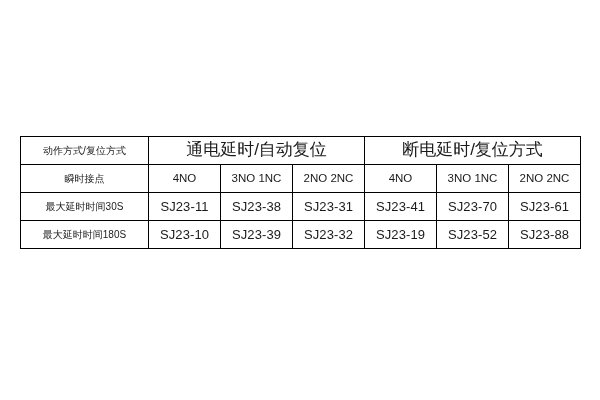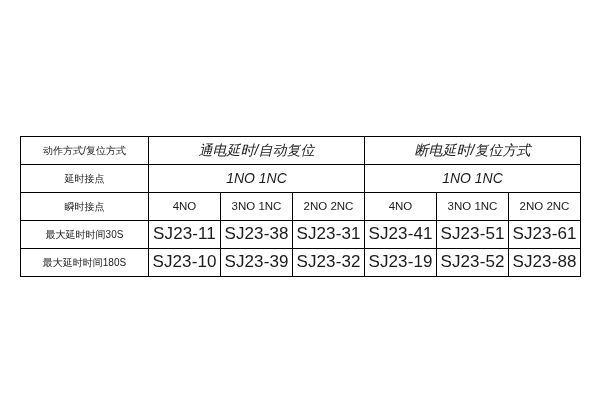--- a/index.html
+++ b/index.html
@@ -39,25 +39,24 @@
     height: 27px;
     padding: 0 2px;
     line-height: 1.2;
     white-space: nowrap;
     font-family: "Liberation Sans", sans-serif;
   }
   table.spec td.label {
     font-size: 10px;
   }
   table.spec td.group {
-    font-size: 14px;
-    font-style: italic;
+    font-size: 17px;
   }
   table.spec td.code {
-    font-size: 17px;
+    font-size: 13px;
     letter-spacing: 0.1px;
   }
   
   col.c0 { width: 128px; }
   col.c1 { width: 72px; }
   col.c2 { width: 72px; }
   col.c3 { width: 72px; }
   col.c4 { width: 72px; }
   col.c5 { width: 72px; }
   col.c6 { width: 72px; }
@@ -77,40 +76,35 @@
           <col class="c5">
           <col class="c6">
       </colgroup>
       <tbody>
         <tr>
           <td class="label">动作方式/复位方式</td>
           <td class="group" colspan="3">通电延时/自动复位</td>
           <td class="group" colspan="3">断电延时/复位方式</td>
         </tr>
         <tr>
-          <td class="label">延时接点</td>
-          <td class="group" colspan="3">1NO 1NC</td>
-          <td class="group" colspan="3">1NO 1NC</td>
-        </tr>
-        <tr>
           <td class="label">瞬时接点</td>
           <td>4NO</td>
           <td>3NO 1NC</td>
           <td>2NO 2NC</td>
           <td>4NO</td>
           <td>3NO 1NC</td>
           <td>2NO 2NC</td>
         </tr>
         <tr>
           <td class="label">最大延时时间30S</td>
           <td class="code">SJ23-11</td>
           <td class="code">SJ23-38</td>
           <td class="code">SJ23-31</td>
           <td class="code">SJ23-41</td>
-          <td class="code">SJ23-51</td>
+          <td class="code">SJ23-70</td>
           <td class="code">SJ23-61</td>
         </tr>
         <tr>
           <td class="label">最大延时时间180S</td>
           <td class="code">SJ23-10</td>
           <td class="code">SJ23-39</td>
           <td class="code">SJ23-32</td>
           <td class="code">SJ23-19</td>
           <td class="code">SJ23-52</td>
           <td class="code">SJ23-88</td>

